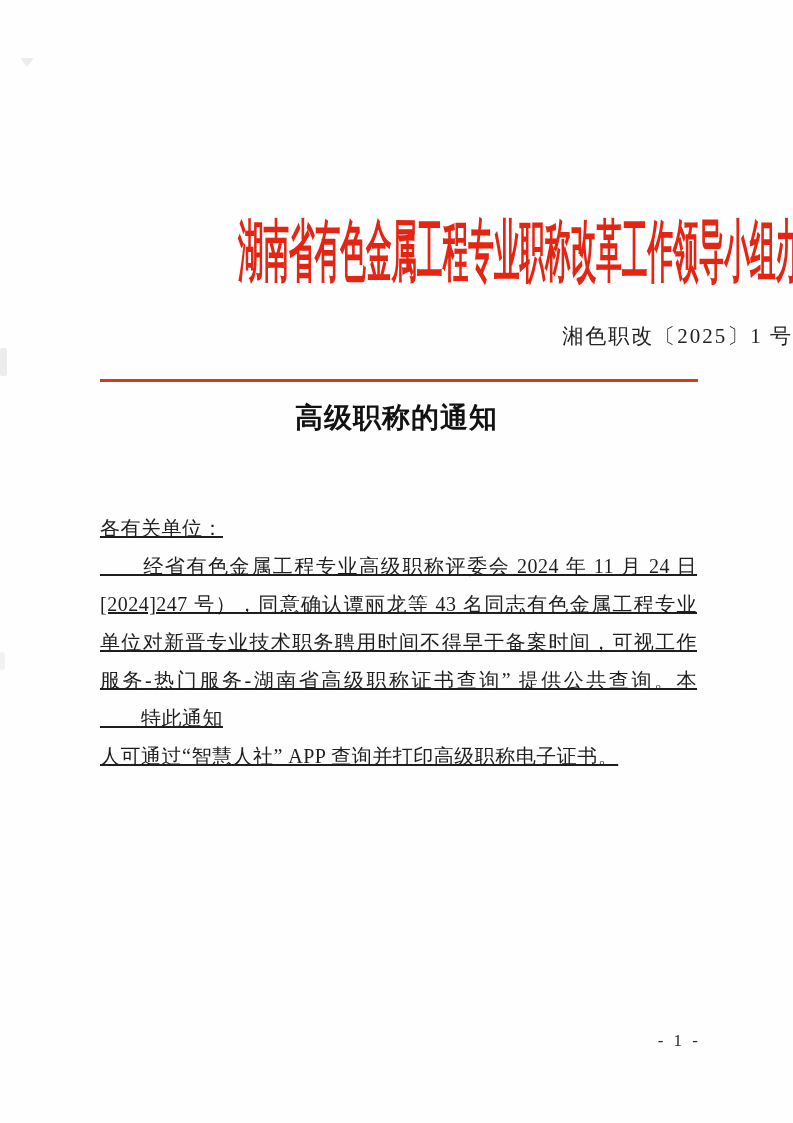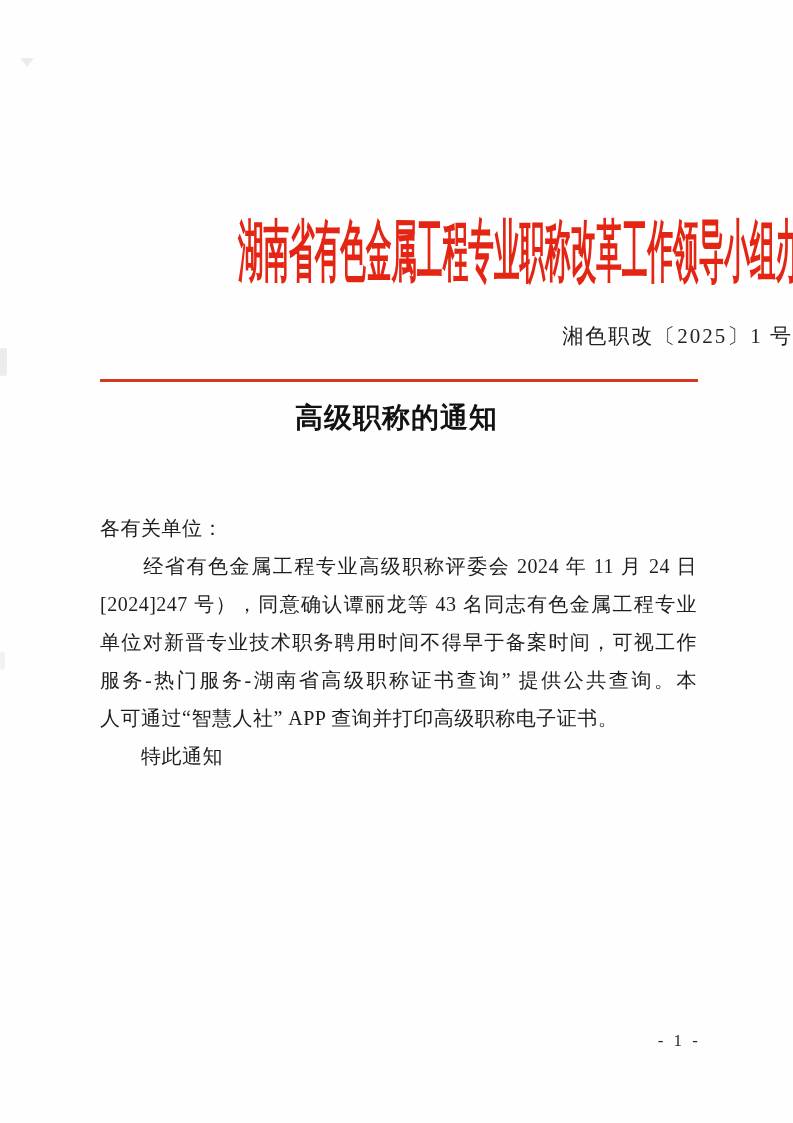--- a/index.html
+++ b/index.html
@@ -70,20 +70,21 @@
     width: 597px;
     font-size: 20px;
     line-height: 38px;
     color: #1e1e1e;
     letter-spacing: 0.5px;
   }
   .body-text .line {
     height: 38px;
     white-space: nowrap;
     overflow: visible;
+    text-decoration: underline;
   }
   .body-text .line.j {
     white-space: normal;
     text-align: justify;
     text-align-last: justify;
   }
   .page-number {
     position: absolute;
     top: 1031px;
     right: 92px;
@@ -121,19 +122,19 @@
   <div class="notice-title">
     <div>高级职称的通知</div>
   </div>
 
   <div class="body-text">
     <div class="line">各有关单位：</div>
     <div class="line j">　　经省有色金属工程专业高级职称评委会 2024 年 11 月 24 日</div>
     <div class="line j">[2024]247 号），同意确认谭丽龙等 43 名同志有色金属工程专业</div>
     <div class="line j">单位对新晋专业技术职务聘用时间不得早于备案时间，可视工作</div>
     <div class="line j">服务-热门服务-湖南省高级职称证书查询” 提供公共查询。本</div>
+    <div class="line">　　特此通知</div>
     <div class="line">人可通过“智慧人社” APP 查询并打印高级职称电子证书。</div>
-    <div class="line">　　特此通知</div>
   </div>
 
   <div class="page-number">- 1 -</div>
 
 </div>
 
 </body></html>

